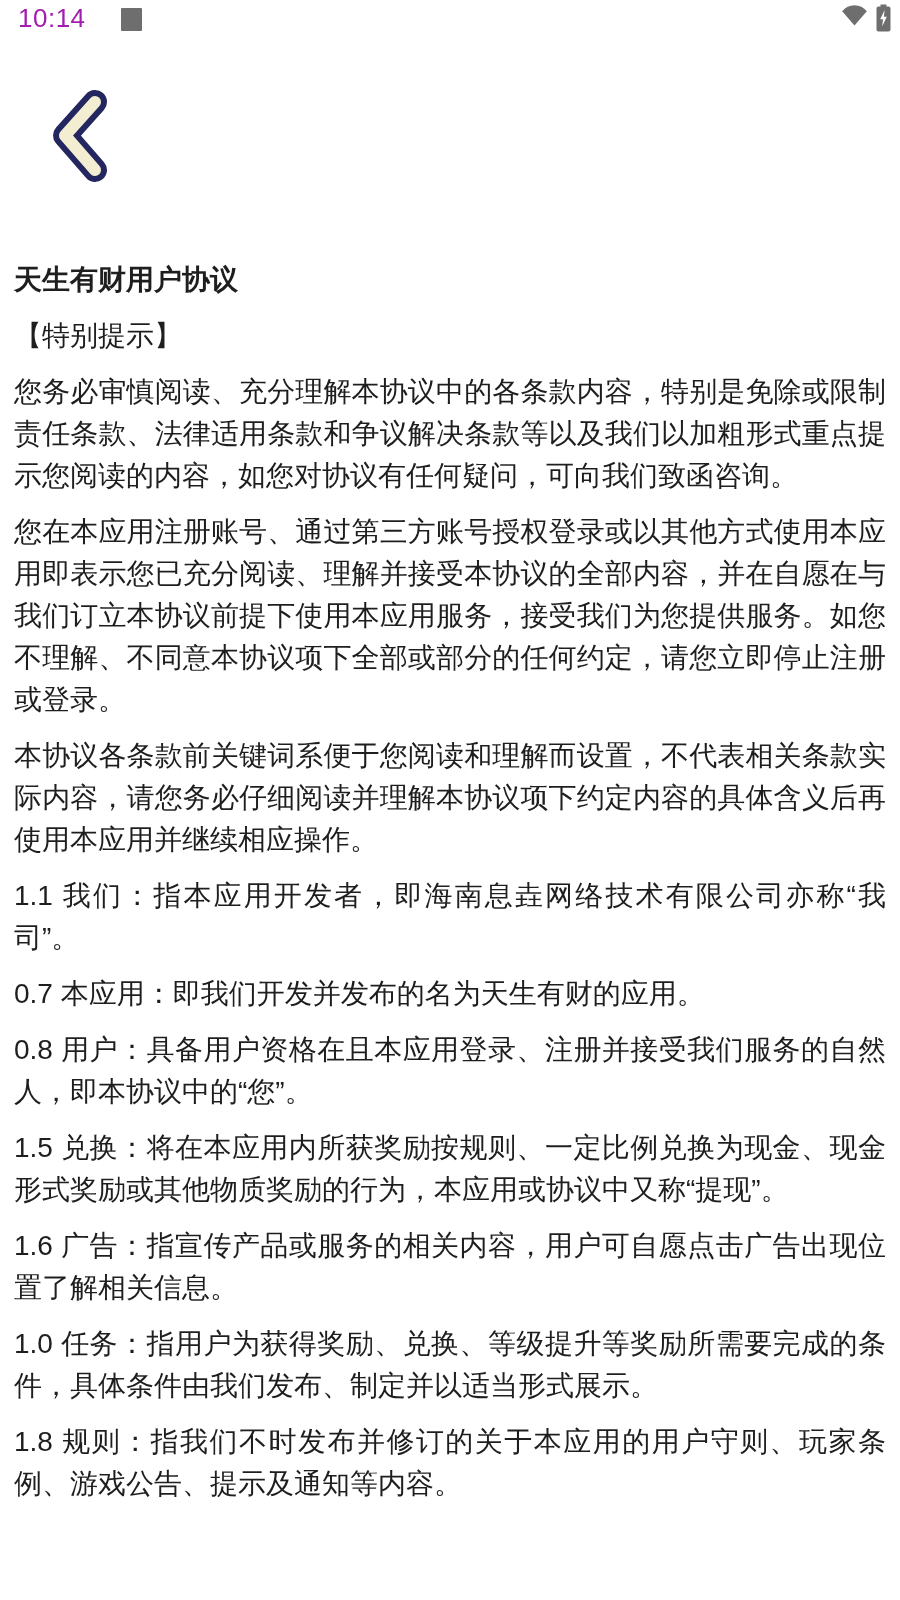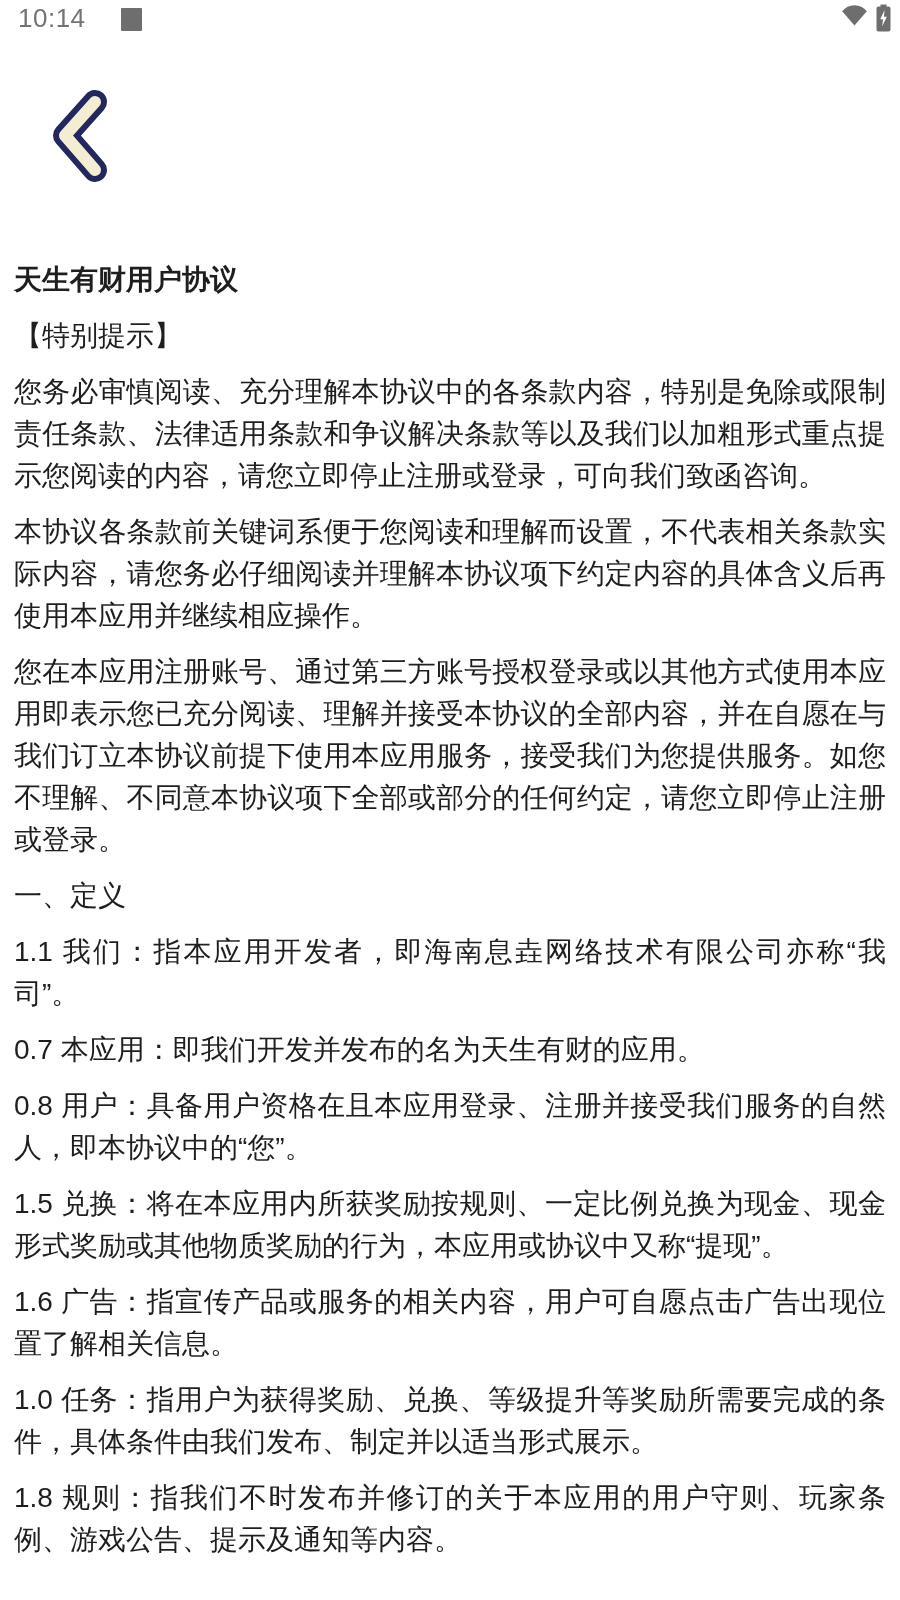--- a/index.html
+++ b/index.html
@@ -23,21 +23,21 @@
     height: 36px;
     padding: 0 9px 0 18px;
     box-sizing: border-box;
   }
   .sb-left {
     display: flex;
     align-items: center;
     gap: 35px;
   }
   .sb-time {
-    color: #737373;
+    color: #a21caf;
     font-size: 26px;
     line-height: 36px;
     letter-spacing: 0.5px;
   }
   .sb-notif {
     display: inline-block;
     width: 21px;
     height: 23px;
     margin-top: 3px;
     background: #6e6e6e;
@@ -100,24 +100,23 @@
     <svg width="64" height="96" viewBox="0 0 64 96">
       <polyline points="45,14 15,47.5 45,82" fill="none" stroke="#24275f" stroke-width="24" stroke-linecap="round" stroke-linejoin="round"></polyline>
       <polyline points="45,14 15,47.5 45,82" fill="none" stroke="#f3eed2" stroke-width="12" stroke-linecap="round" stroke-linejoin="round"></polyline>
     </svg>
   </div>
 
   <div class="doc">
     <p class="para title-para">天生有财用户协议</p>
     <div>
         <p class="para">【特别提示】</p>
-        <p class="para">您务必审慎阅读、充分理解本协议中的各条款内容，特别是免除或限制责任条款、法律适用条款和争议解决条款等以及我们以加粗形式重点提示您阅读的内容，请您立即停止注册或登录，可向我们致函咨询。</p>
+        <p class="para">您务必审慎阅读、充分理解本协议中的各条款内容，特别是免除或限制责任条款、法律适用条款和争议解决条款等以及我们以加粗形式重点提示您阅读的内容，如您对协议有任何疑问，可向我们致函咨询。</p>
+        <p class="para">您在本应用注册账号、通过第三方账号授权登录或以其他方式使用本应用即表示您已充分阅读、理解并接受本协议的全部内容，并在自愿在与我们订立本协议前提下使用本应用服务，接受我们为您提供服务。如您不理解、不同意本协议项下全部或部分的任何约定，请您立即停止注册或登录。</p>
         <p class="para">本协议各条款前关键词系便于您阅读和理解而设置，不代表相关条款实际内容，请您务必仔细阅读并理解本协议项下约定内容的具体含义后再使用本应用并继续相应操作。</p>
-        <p class="para">您在本应用注册账号、通过第三方账号授权登录或以其他方式使用本应用即表示您已充分阅读、理解并接受本协议的全部内容，并在自愿在与我们订立本协议前提下使用本应用服务，接受我们为您提供服务。如您不理解、不同意本协议项下全部或部分的任何约定，请您立即停止注册或登录。</p>
-        <p class="para">一、定义</p>
         <p class="para">1.1 我们：指本应用开发者，即海南息垚网络技术有限公司亦称“我司”。</p>
         <p class="para">0.7 本应用：即我们开发并发布的名为天生有财的应用。</p>
         <p class="para">0.8 用户：具备用户资格在且本应用登录、注册并接受我们服务的自然人，即本协议中的“您”。</p>
         <p class="para">1.5 兑换：将在本应用内所获奖励按规则、一定比例兑换为现金、现金形式奖励或其他物质奖励的行为，本应用或协议中又称“提现”。</p>
         <p class="para">1.6 广告：指宣传产品或服务的相关内容，用户可自愿点击广告出现位置了解相关信息。</p>
         <p class="para">1.0 任务：指用户为获得奖励、兑换、等级提升等奖励所需要完成的条件，具体条件由我们发布、制定并以适当形式展示。</p>
         <p class="para">1.8 规则：指我们不时发布并修订的关于本应用的用户守则、玩家条例、游戏公告、提示及通知等内容。</p>
       </div>
   </div>
 

